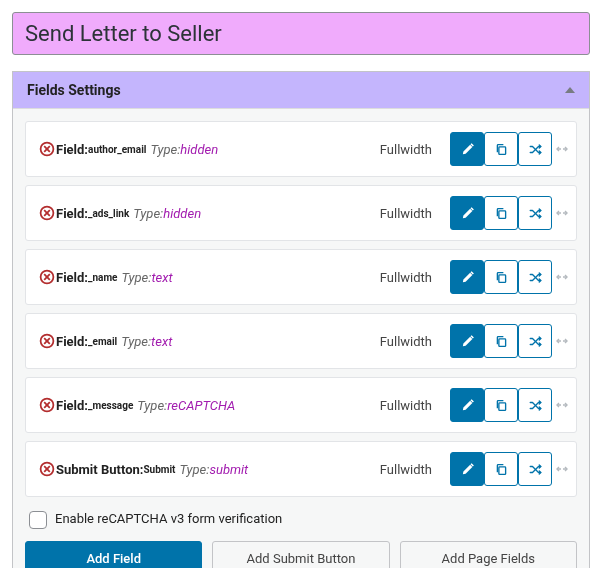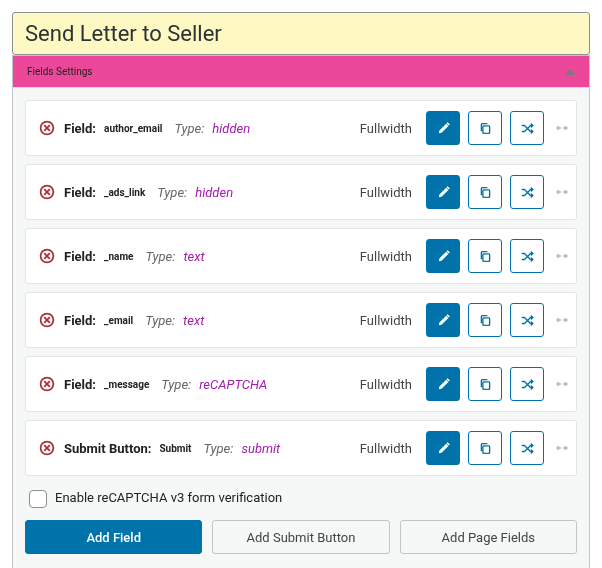--- a/index.html
+++ b/index.html
@@ -2,69 +2,70 @@
 <html><head>
 <meta charset="utf-8">
 <style>
   * { box-sizing: border-box; margin: 0; padding: 0; }
   body { font-family: -apple-system, BlinkMacSystemFont, "Segoe UI", Roboto, sans-serif; background: #fff; padding: 12px; color: #222; }
 
   .title-box {
     border: 1px solid #8c8f94;
     border-radius: 3px;
     padding: 8px 12px;
-    background: #fef9c3;
+    margin-bottom: 16px;
+    background: #f0abfc;
   }
   .title-box span { font-size: 22px; color: #2c3338; }
 
   .panel {
     border: 1px solid #c3c4c7;
     background: #f6f7f7;
     padding: 0;
   }
 
   .panel-header {
     padding: 10px 14px;
-    font-weight: 400;
-    font-size: 10px;
+    font-weight: 700;
+    font-size: 14px;
     border-bottom: 1px solid #dcdcde;
-    background: #ec4899;
+    background: #c4b5fd;
     display: flex;
     justify-content: space-between;
     align-items: center;
   }
 
   .caret { width:0; height:0; border-left:5px solid transparent; border-right:5px solid transparent; border-bottom:6px solid #787c82; }
 
   .panel-body { padding: 12px; }
 
   .field-row {
     background: #fff;
     border: 1px solid #e2e4e7;
     border-radius: 3px;
     padding: 10px 6px 10px 12px;
     margin-bottom: 8px;
     display: flex;
     align-items: center;
-    gap: 8px;
+    gap: 0;
   }
 
   .del-icon {
     width: 18px; height: 18px; display: inline-flex; align-items: center; justify-content: center; flex-shrink: 0;
   }
   .del-icon svg { width: 16px; height: 16px; }
 
   .field-label { font-size: 13px; font-weight: 700; }
   .field-value { font-size: 10px; font-weight: 700; }
   .field-type-label { font-size: 13px; font-style: italic; color: #666; margin-left: 4px;}
   .field-type-value { font-size: 13px; font-style: italic; color: #a21caf; }
 
   .spacer { flex: 1; }
 
-  .fullwidth { font-size: 13px; color: #444; margin-right: 6px; }
+  .fullwidth { font-size: 13px; color: #444; margin-right: 18px; }
 
   .icon-btn {
     width: 34px; height: 34px;
     border: 1px solid #0073aa;
     border-radius: 3px;
     background: #fff;
     display: inline-flex; align-items: center; justify-content: center;
     cursor: pointer;
     color: #0073aa;
   }

